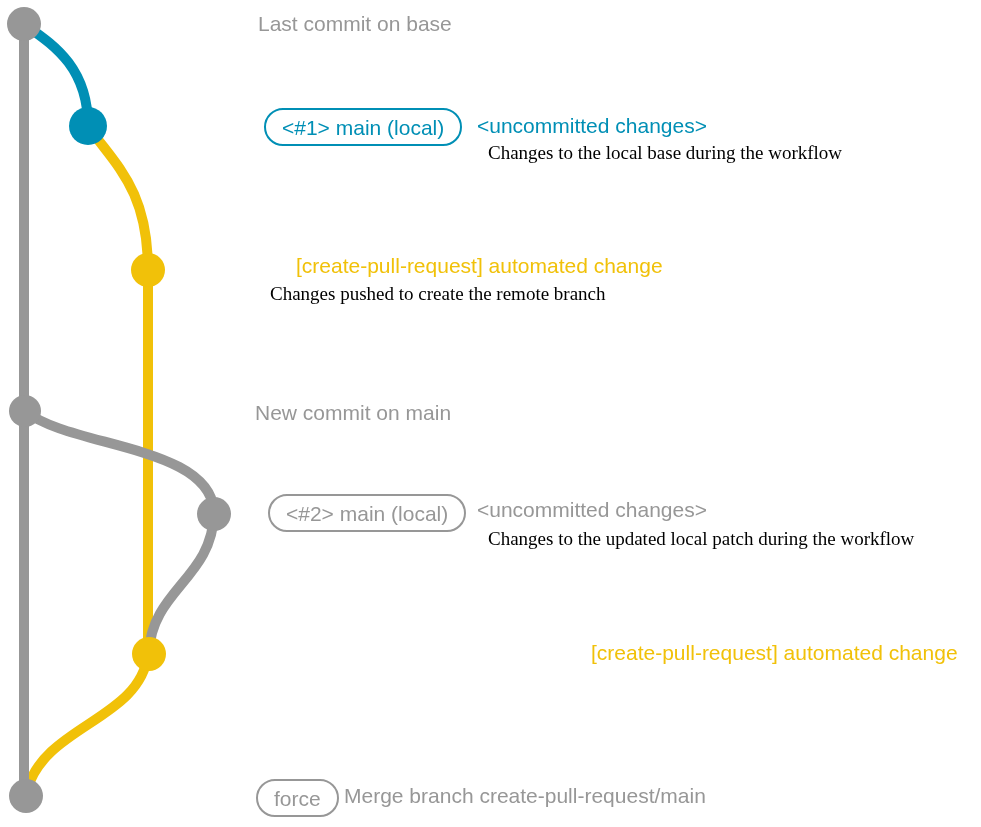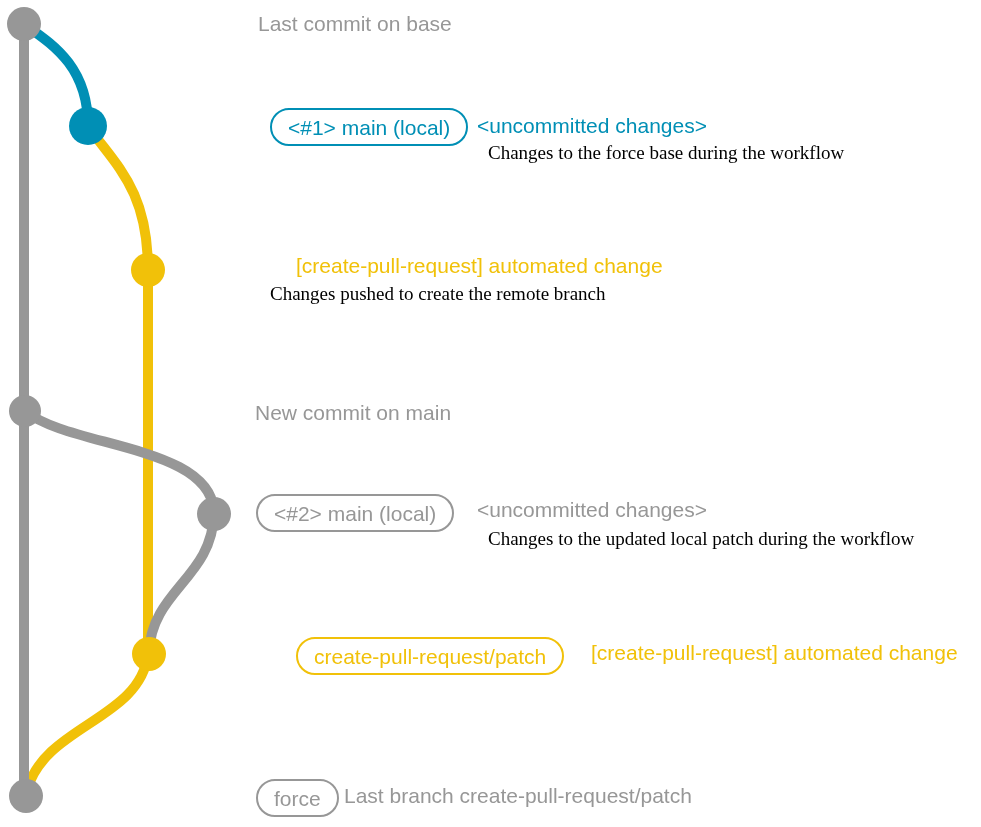--- a/index.html
+++ b/index.html
@@ -55,32 +55,31 @@
     <circle class="fill-yellow" cx="148" cy="270" r="17"></circle>
     <circle class="fill-yellow" cx="149" cy="654" r="17"></circle>
     <circle class="fill-gray" cx="24" cy="24" r="17"></circle>
     <circle class="fill-gray" cx="25" cy="411" r="16"></circle>
     <circle class="fill-gray" cx="214" cy="514" r="17"></circle>
     <circle class="fill-gray" cx="26" cy="796" r="17"></circle>
   </svg>
 
   <div class="lbl c-gray" style="left:258px;top:11px">Last commit on base</div>
 
-  <div class="badge c-blue" style="left:270px;top:108px">&lt;#1&gt; main (local)</div>
+  <div class="badge c-blue" style="left:264px;top:108px">&lt;#1&gt; main (local)</div>
   <div class="lbl c-blue" style="left:477px;top:113px">&lt;uncommitted changes&gt;</div>
-  <div class="serif" style="left:488px;top:142px">Changes to the force base during the workflow</div>
+  <div class="serif" style="left:488px;top:142px">Changes to the local base during the workflow</div>
 
   <div class="lbl c-yellow" style="left:256px;top:253px">[create-pull-request] automated change</div>
   <div class="serif" style="left:270px;top:283px">Changes pushed to create the remote branch</div>
 
   <div class="lbl c-gray" style="left:255px;top:400px">New commit on main</div>
 
-  <div class="badge c-gray" style="left:256px;top:494px">&lt;#2&gt; main (local)</div>
+  <div class="badge c-gray" style="left:268px;top:494px">&lt;#2&gt; main (local)</div>
   <div class="lbl c-gray" style="left:477px;top:497px">&lt;uncommitted changes&gt;</div>
   <div class="serif" style="left:488px;top:528px">Changes to the updated local patch during the workflow</div>
 
-  <div class="badge c-yellow" style="left:256px;top:637px">create-pull-request/patch</div>
   <div class="lbl c-yellow" style="left:551px;top:640px">[create-pull-request] automated change</div>
 
   <div class="badge c-gray" style="left:256px;top:779px">force</div>
-  <div class="lbl c-gray" style="left:344px;top:783px">Last branch create-pull-request/patch</div>
+  <div class="lbl c-gray" style="left:344px;top:783px">Merge branch create-pull-request/main</div>
 
 </div>
 
 </body></html>

